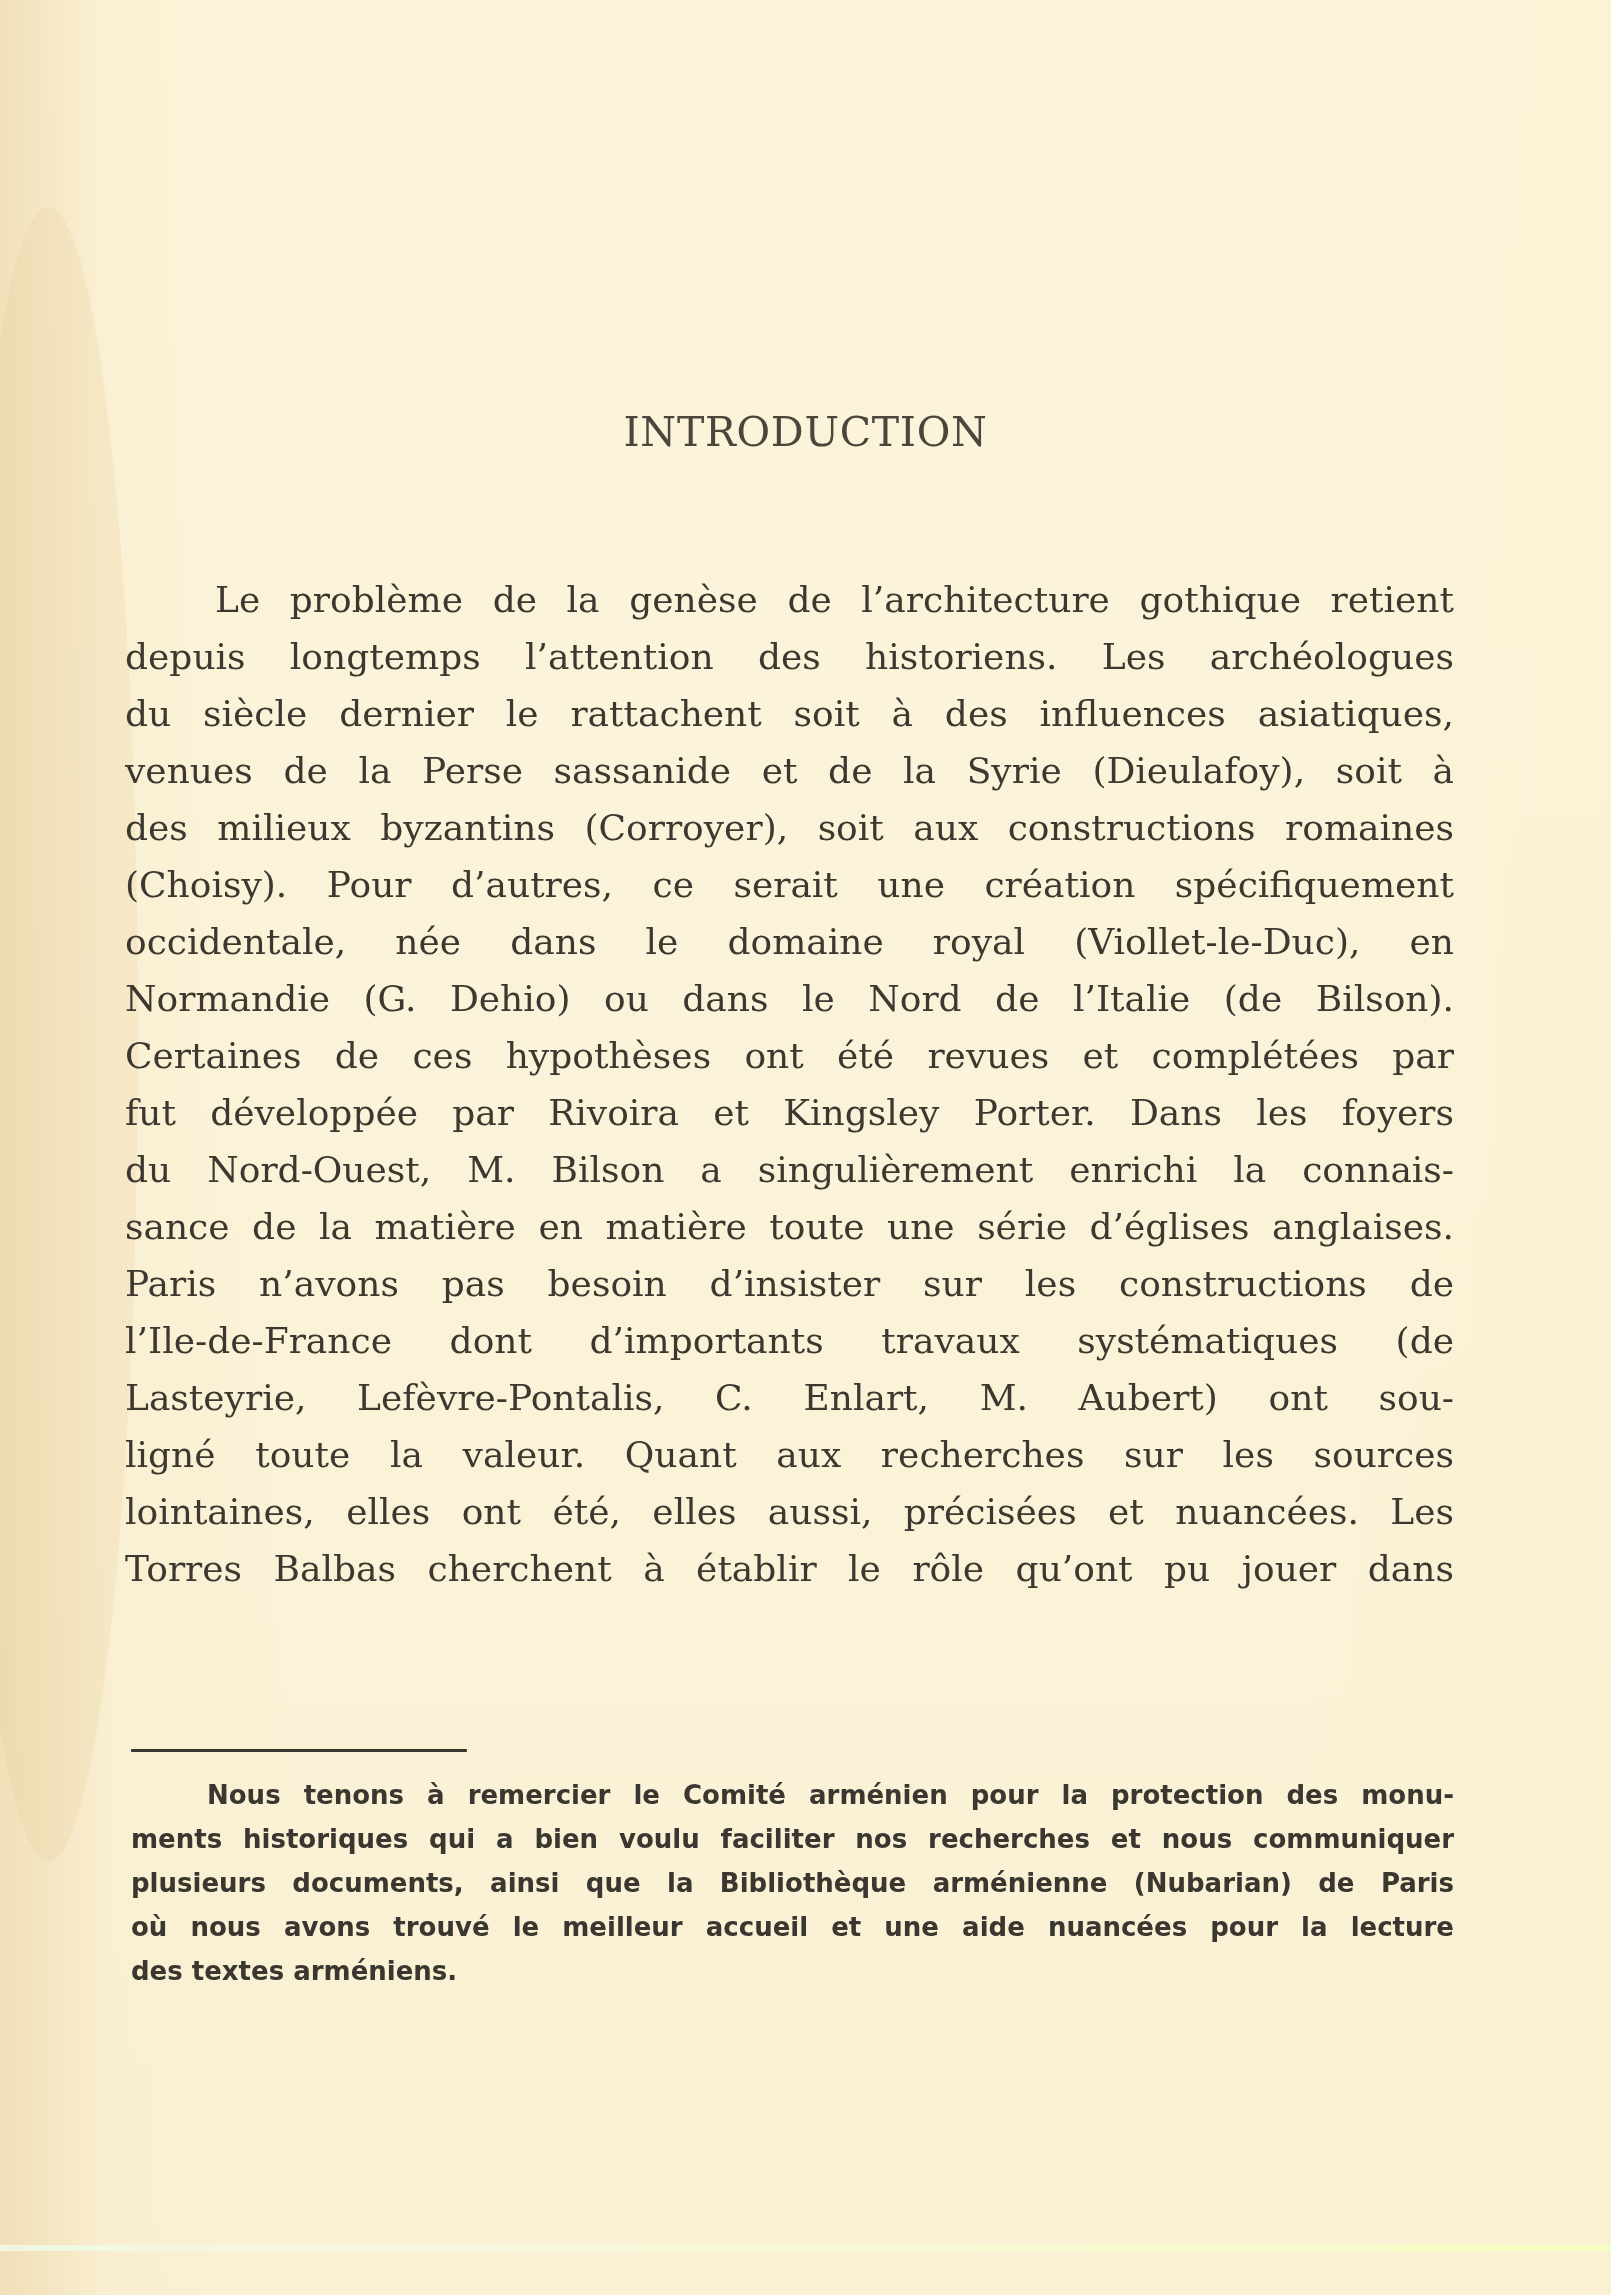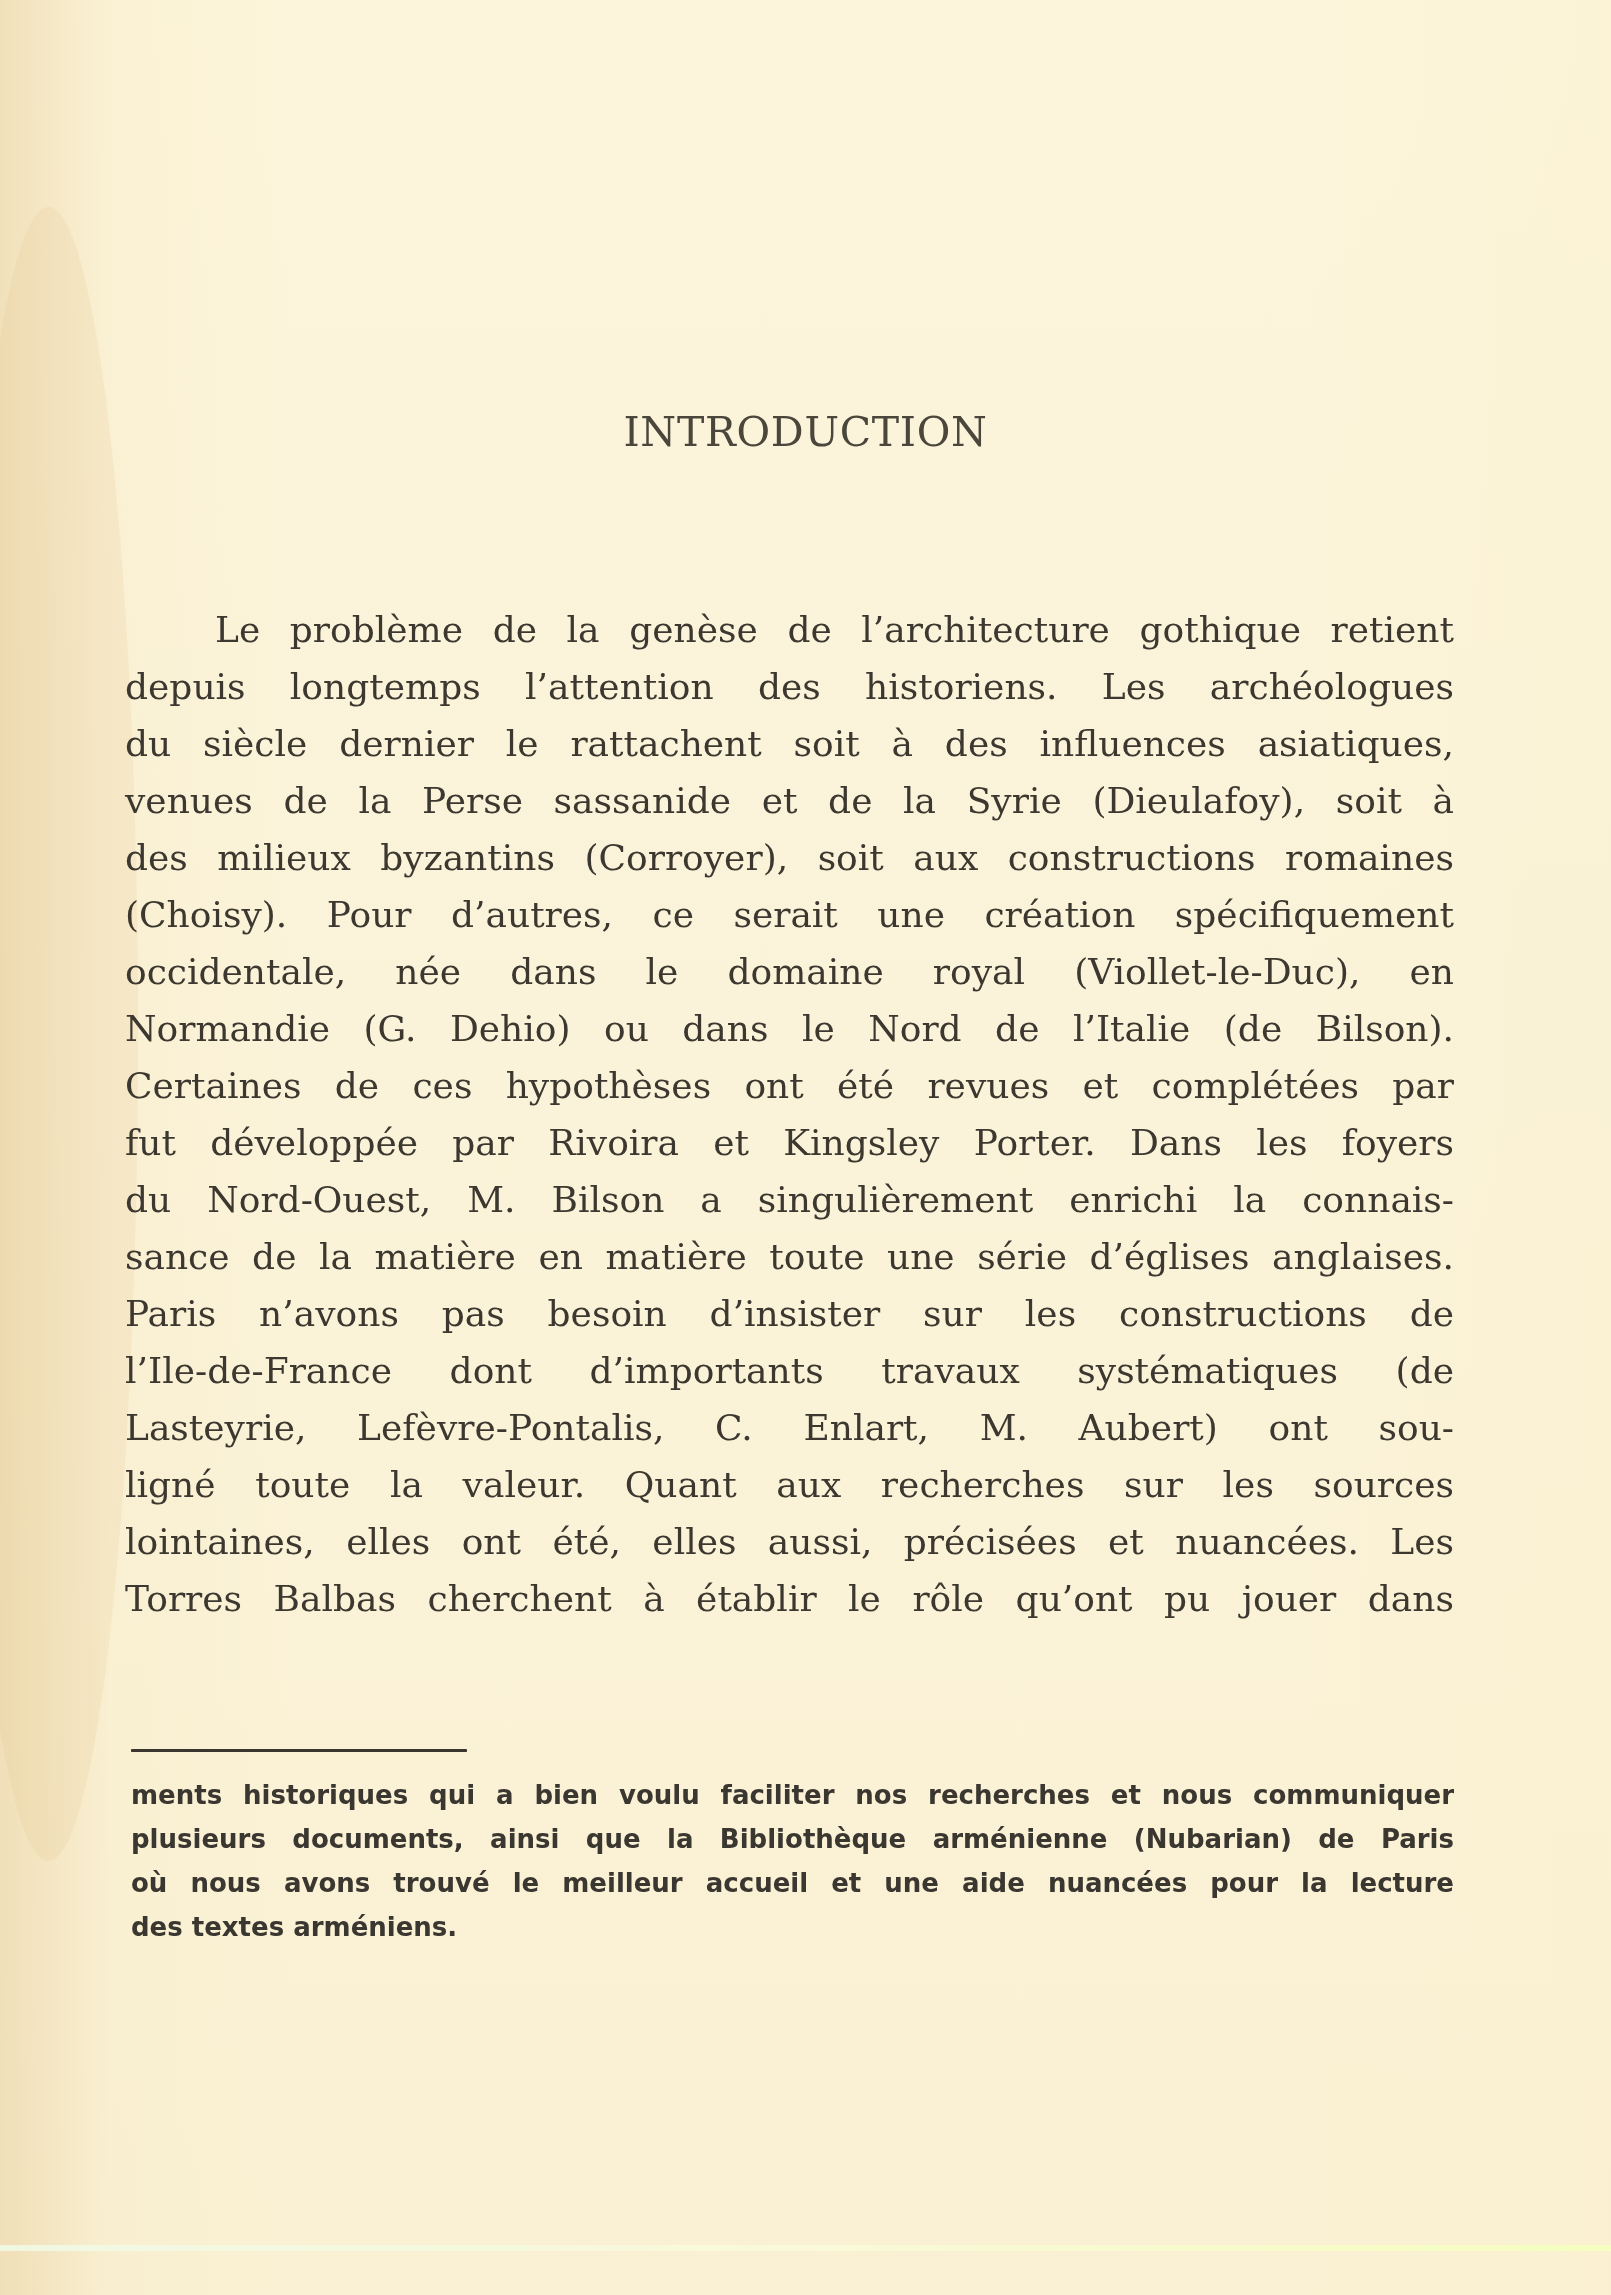--- a/index.html
+++ b/index.html
@@ -49,21 +49,20 @@
     .line {
       display: block;
       text-align: justify;
       text-align-last: justify;
       white-space: nowrap;
       height: 57px;
       overflow: visible;
     }
     .line.first {
       padding-left: 90px;
-      margin-top: 30px;
     }
     .line.last {
       text-align-last: justify;
     }
     .footnote-rule {
       position: absolute;
       left: 131px;
       top: 1749px;
       width: 336px;
       height: 3.4px;
@@ -129,20 +128,21 @@
     <span class="line">l’Ile-de-France dont d’importants travaux systématiques (de</span>
     <span class="line">Lasteyrie, Lefèvre-Pontalis, C. Enlart, M. Aubert) ont sou-</span>
     <span class="line">ligné toute la valeur. Quant aux recherches sur les sources</span>
     <span class="line">lointaines, elles ont été, elles aussi, précisées et nuancées. Les</span>
     <span class="line last">Torres Balbas cherchent à établir le rôle qu’ont pu jouer dans</span>
   </div>
 
   <div class="footnote-rule"></div>
 
   <div class="footnote">
+    <span class="fline first">Nous tenons à remercier le Comité arménien pour la protection des monu-</span>
     <span class="fline">ments historiques qui a bien voulu faciliter nos recherches et nous communiquer</span>
     <span class="fline">plusieurs documents, ainsi que la Bibliothèque arménienne (Nubarian) de Paris</span>
     <span class="fline">où nous avons trouvé le meilleur accueil et une aide nuancées pour la lecture</span>
     <span class="fline last">des textes arméniens.</span>
   </div>
 
   <div class="scan-line"></div>
 </div>
 
 

